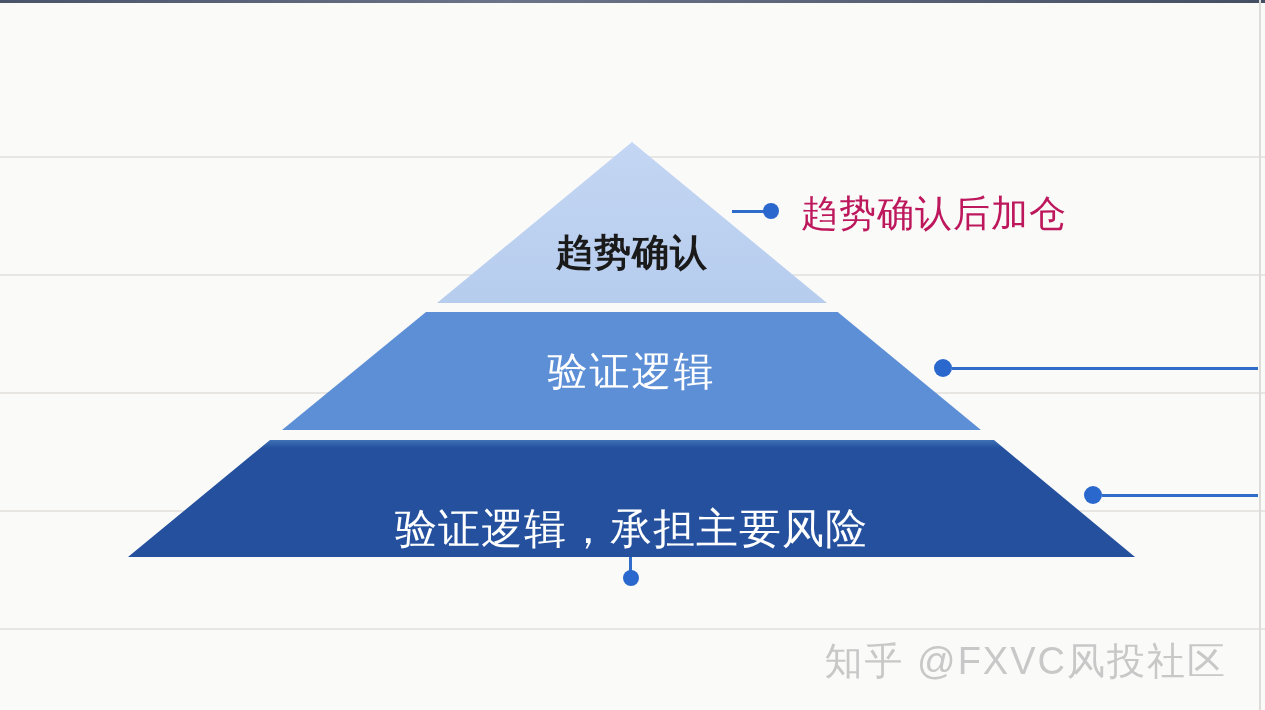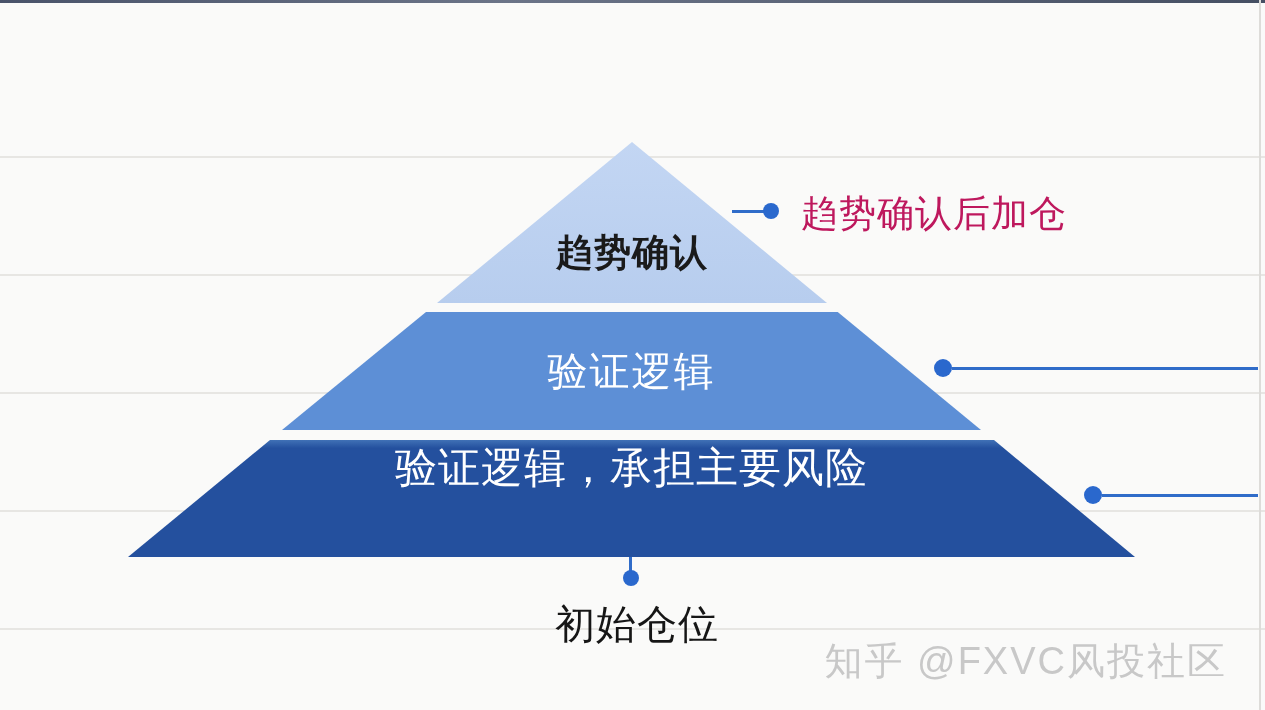--- a/index.html
+++ b/index.html
@@ -29,21 +29,21 @@
     left:282px;top:312px;width:699px;height:118px;
     background:#5d8fd6;
     clip-path:polygon(20.6% 0%,79.5% 0%,100% 100%,0% 100%);
     display:flex;align-items:center;justify-content:center;
   }
   .tier-2 .tier-label{font-size:40px;color:#ffffff;letter-spacing:2px;}
   .tier-3{
     left:128px;top:440px;width:1007px;height:117px;
     background:linear-gradient(180deg,#4071b6 0%,#24509e 7%);
     clip-path:polygon(14.1% 0%,86% 0%,100% 100%,0% 100%);
-    display:flex;align-items:flex-start;justify-content:center;
+    display:flex;align-items:flex-end;justify-content:center;
   }
   .tier-3 .tier-label{font-size:42px;color:#ffffff;letter-spacing:1px;}
 
   
   .c-line{position:absolute;height:3px;background:#306cc9;}
   .c-vline{position:absolute;width:3px;background:#306cc9;}
   .c-dot{position:absolute;width:16px;height:16px;border-radius:50%;background:#2a68cd;}
   .c-dot.lg{width:18px;height:18px;}
 
   .callout-top-label{
@@ -89,17 +89,16 @@
   <div class="callout-top-label">趋势确认后加仓</div>
 
   <div class="c-dot lg" style="left:934px;top:359px"></div>
   <div class="c-line" style="left:952px;top:367px;width:306px"></div>
 
   <div class="c-dot lg" style="left:1084px;top:486px"></div>
   <div class="c-line" style="left:1102px;top:494px;width:156px"></div>
 
   <div class="c-vline" style="left:629px;top:557px;height:14px"></div>
   <div class="c-dot" style="left:623px;top:570px"></div>
-  <div class="base-label">初始仓位</div>
 
   <div class="watermark">知乎 @FXVC风投社区</div>
 
 </div>
 
 </body></html>

